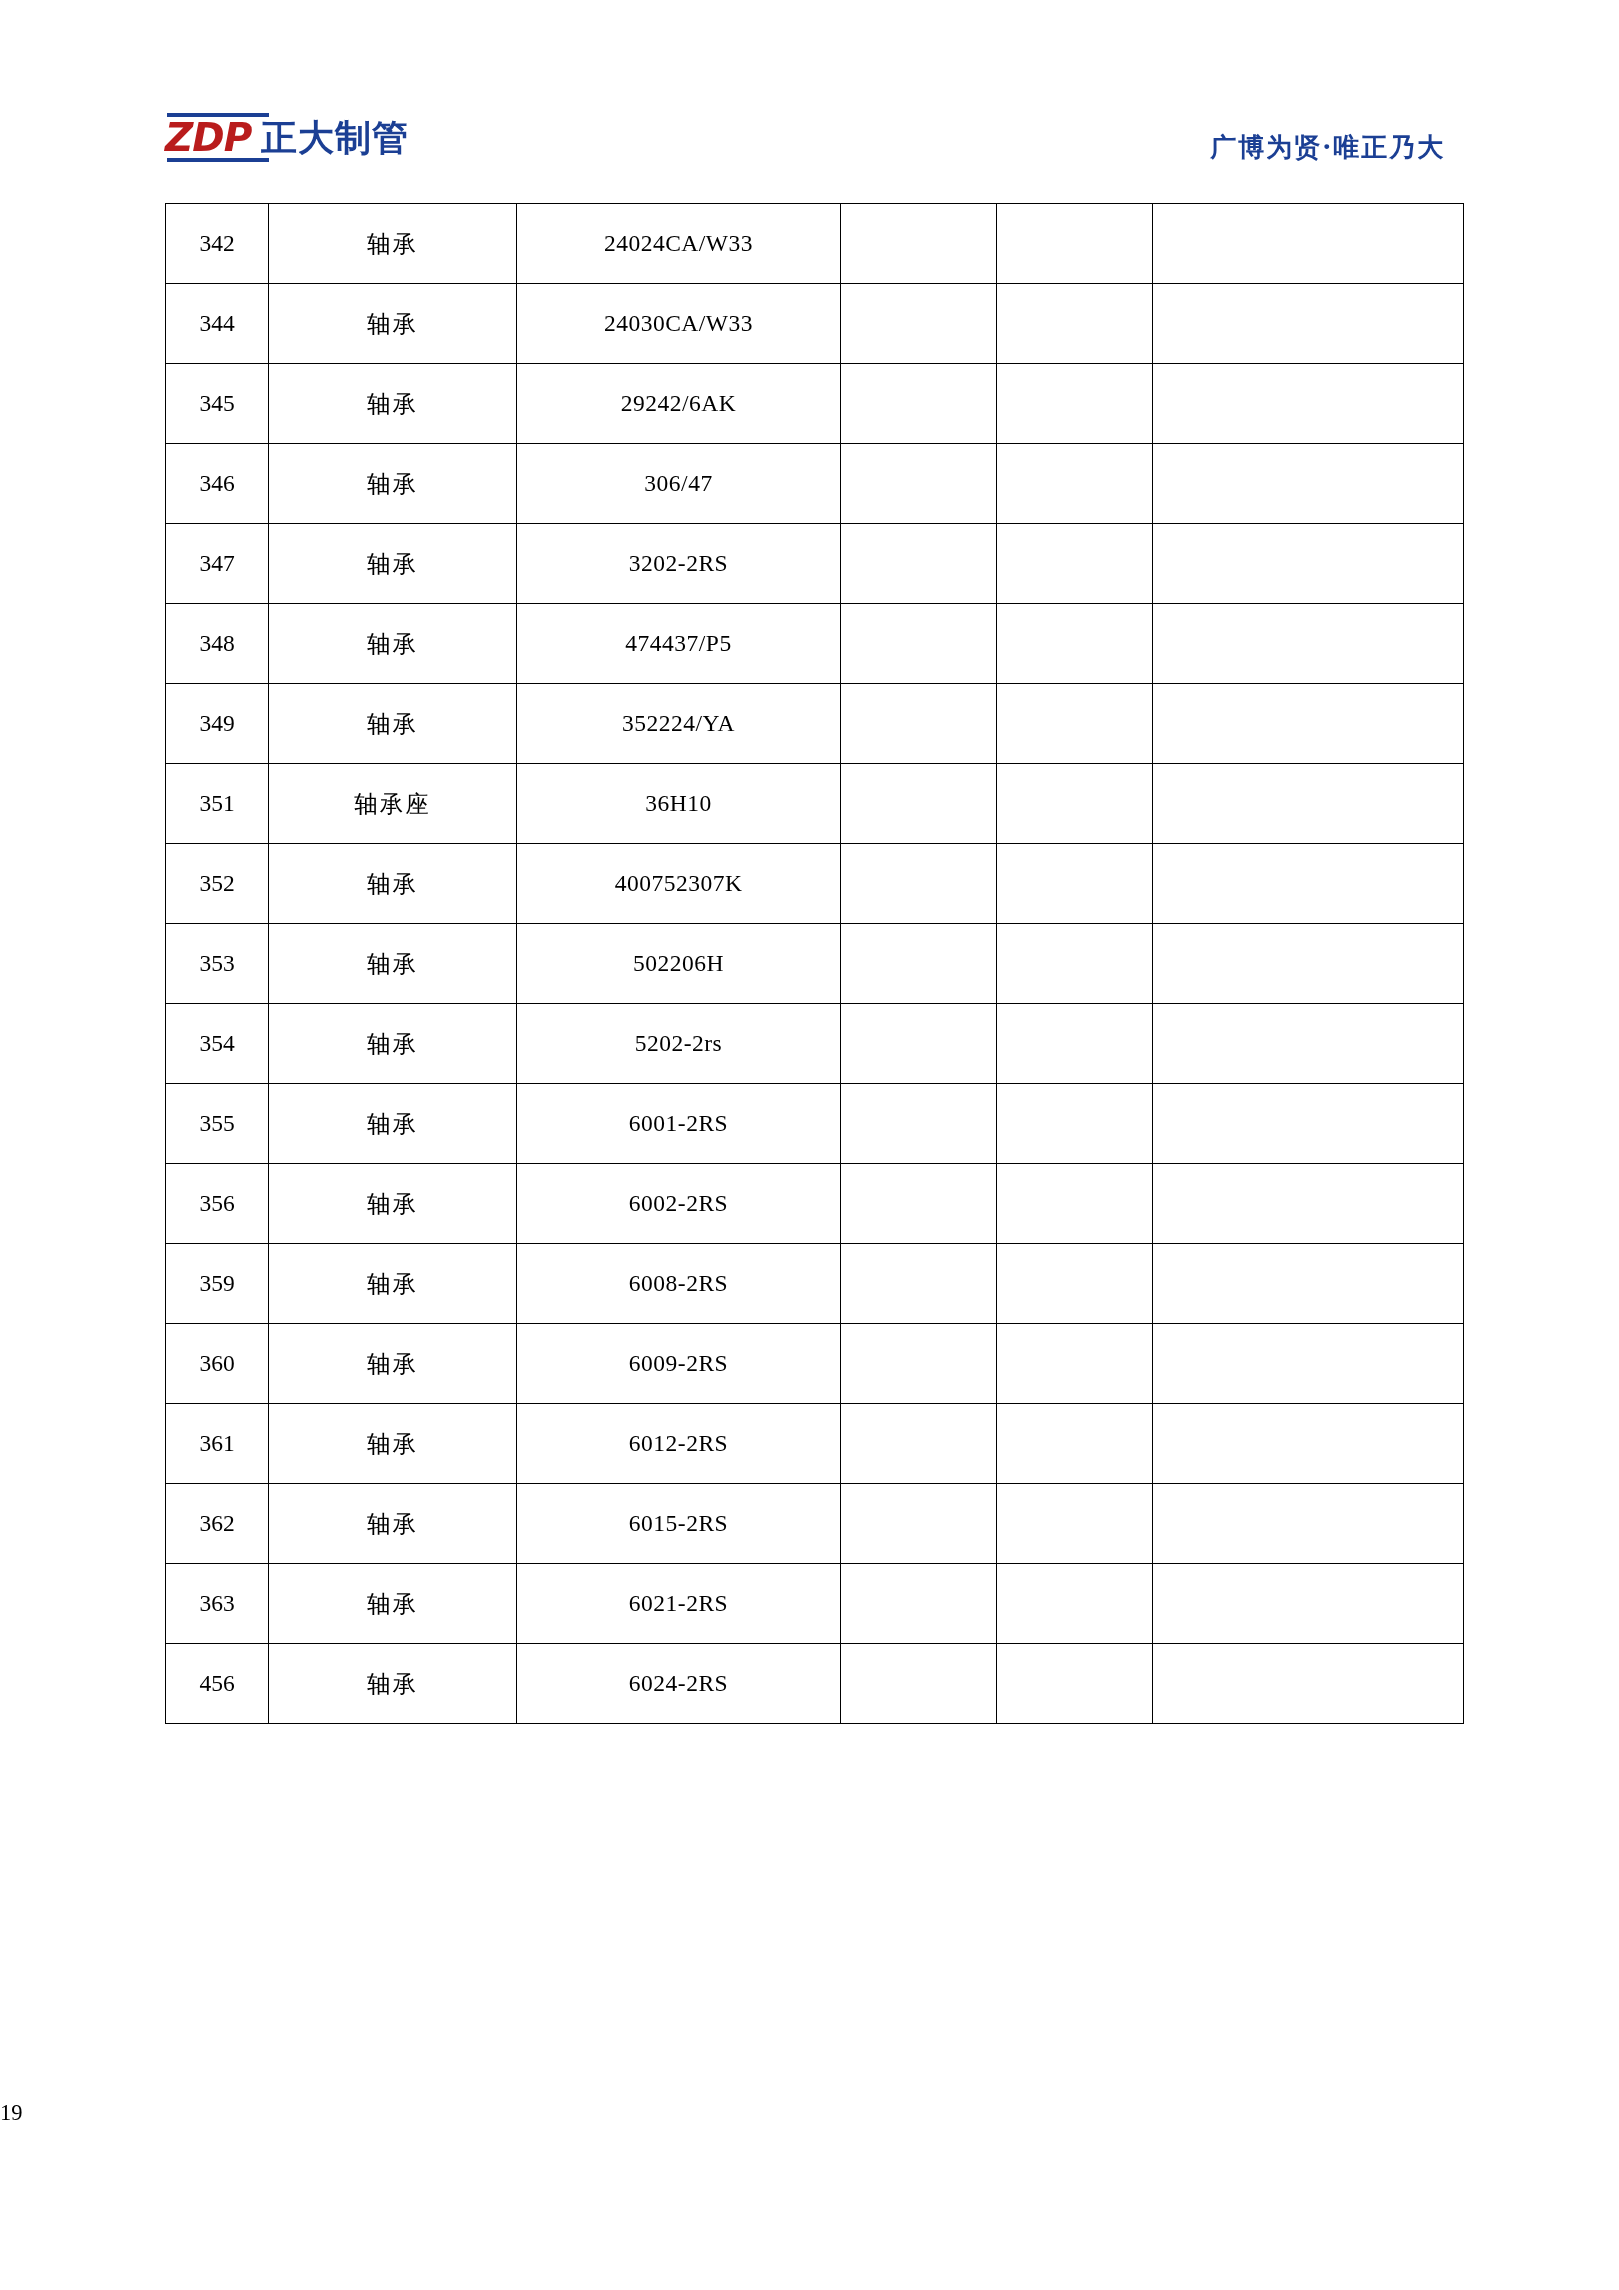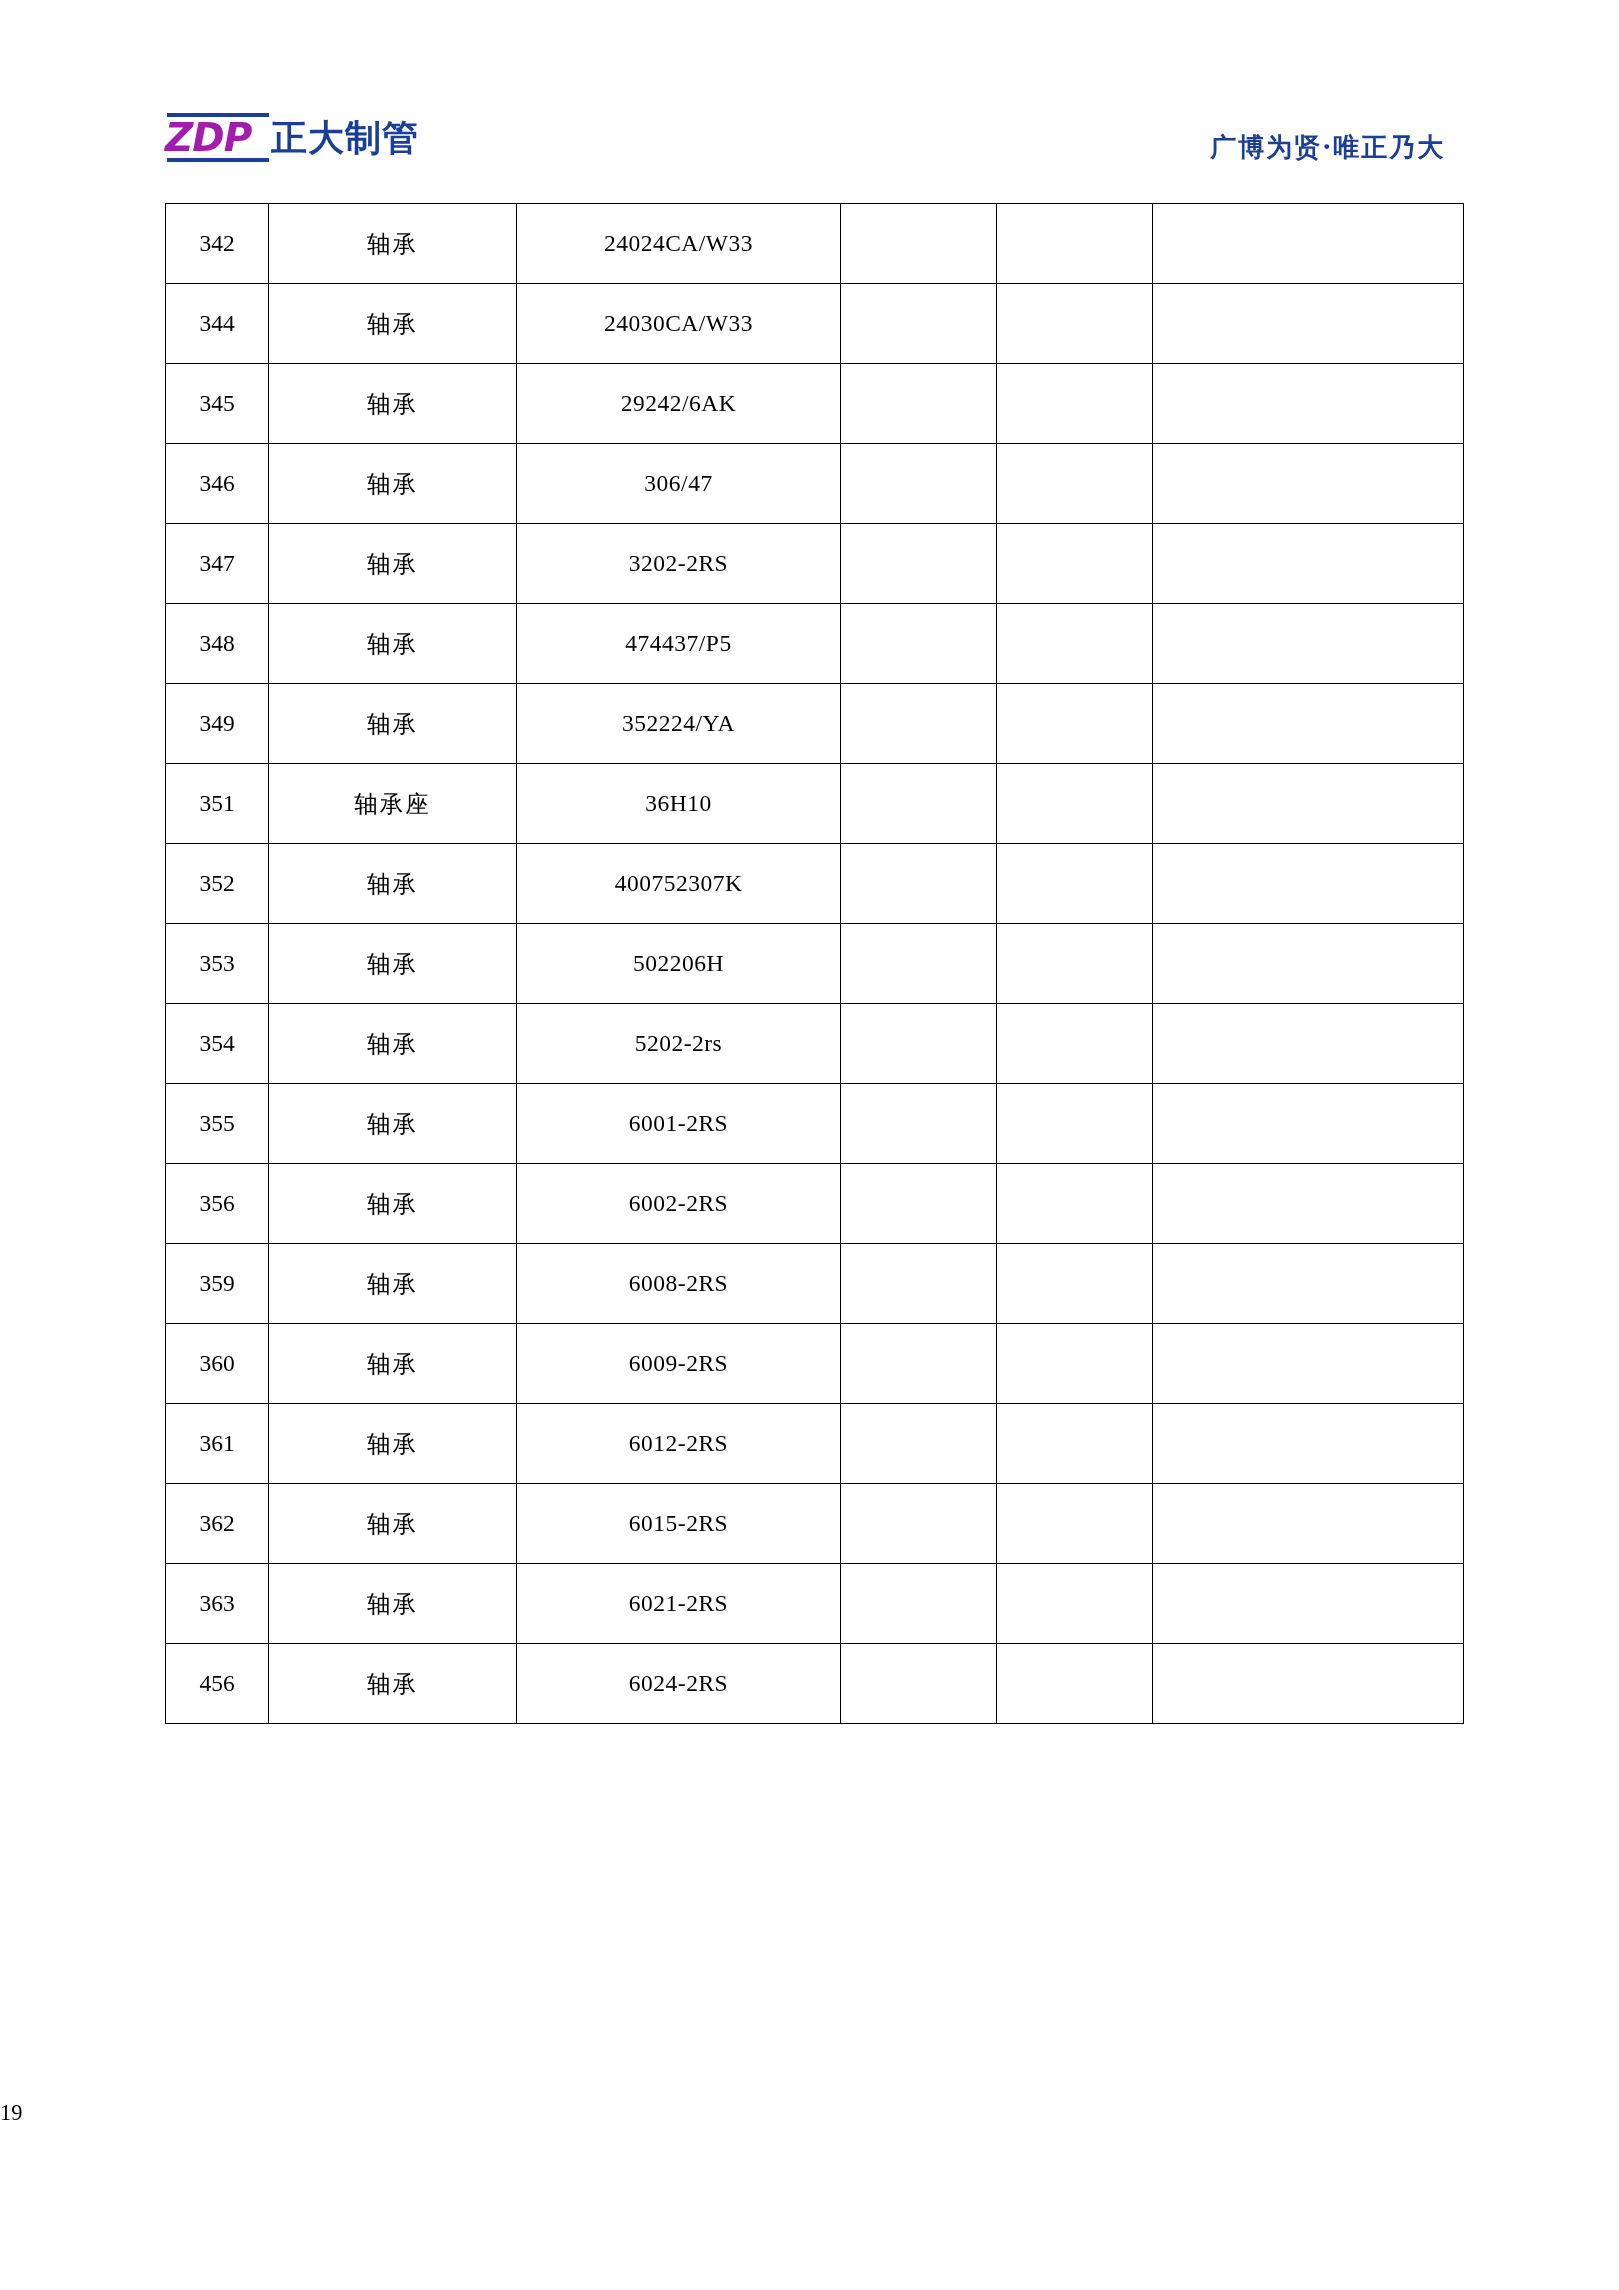--- a/index.html
+++ b/index.html
@@ -38,21 +38,21 @@
     display: flex;
     align-items: center;
     gap: 9.8px;
   }
   .logo-zdp {
     font-family: "DejaVu Sans", sans-serif;
     font-weight: bold;
     font-style: italic;
     font-size: 39px;
     letter-spacing: -1px;
-    color: #a21caf;
+    color: #b91c1c;
     line-height: 1;
     position: relative;
     padding: 2px 0 2px 0;
   }
   .logo-zdp .bar {
     display: block;
     position: absolute;
     left: 2px;
     width: 102px;
     height: 3.9px;
@@ -60,21 +60,20 @@
   }
   .logo-zdp .bar.top { top: -2.9px; }
   .logo-zdp .bar.bottom { bottom: -2.9px; }
   .logo-cn {
     font-family: "DejaVu Sans", sans-serif;
     font-weight: bold;
     font-size: 36px;
     color: #1b3f94;
     line-height: 1;
     letter-spacing: 1px;
-    margin-left: 10px;
   }
   .slogan {
     position: absolute;
     right: 13.7px;
     top: 13.7px;
     font-family: "DejaVu Serif", serif;
     font-size: 26px;
     font-weight: bold;
     color: #1b3f94;
     letter-spacing: 2px;

